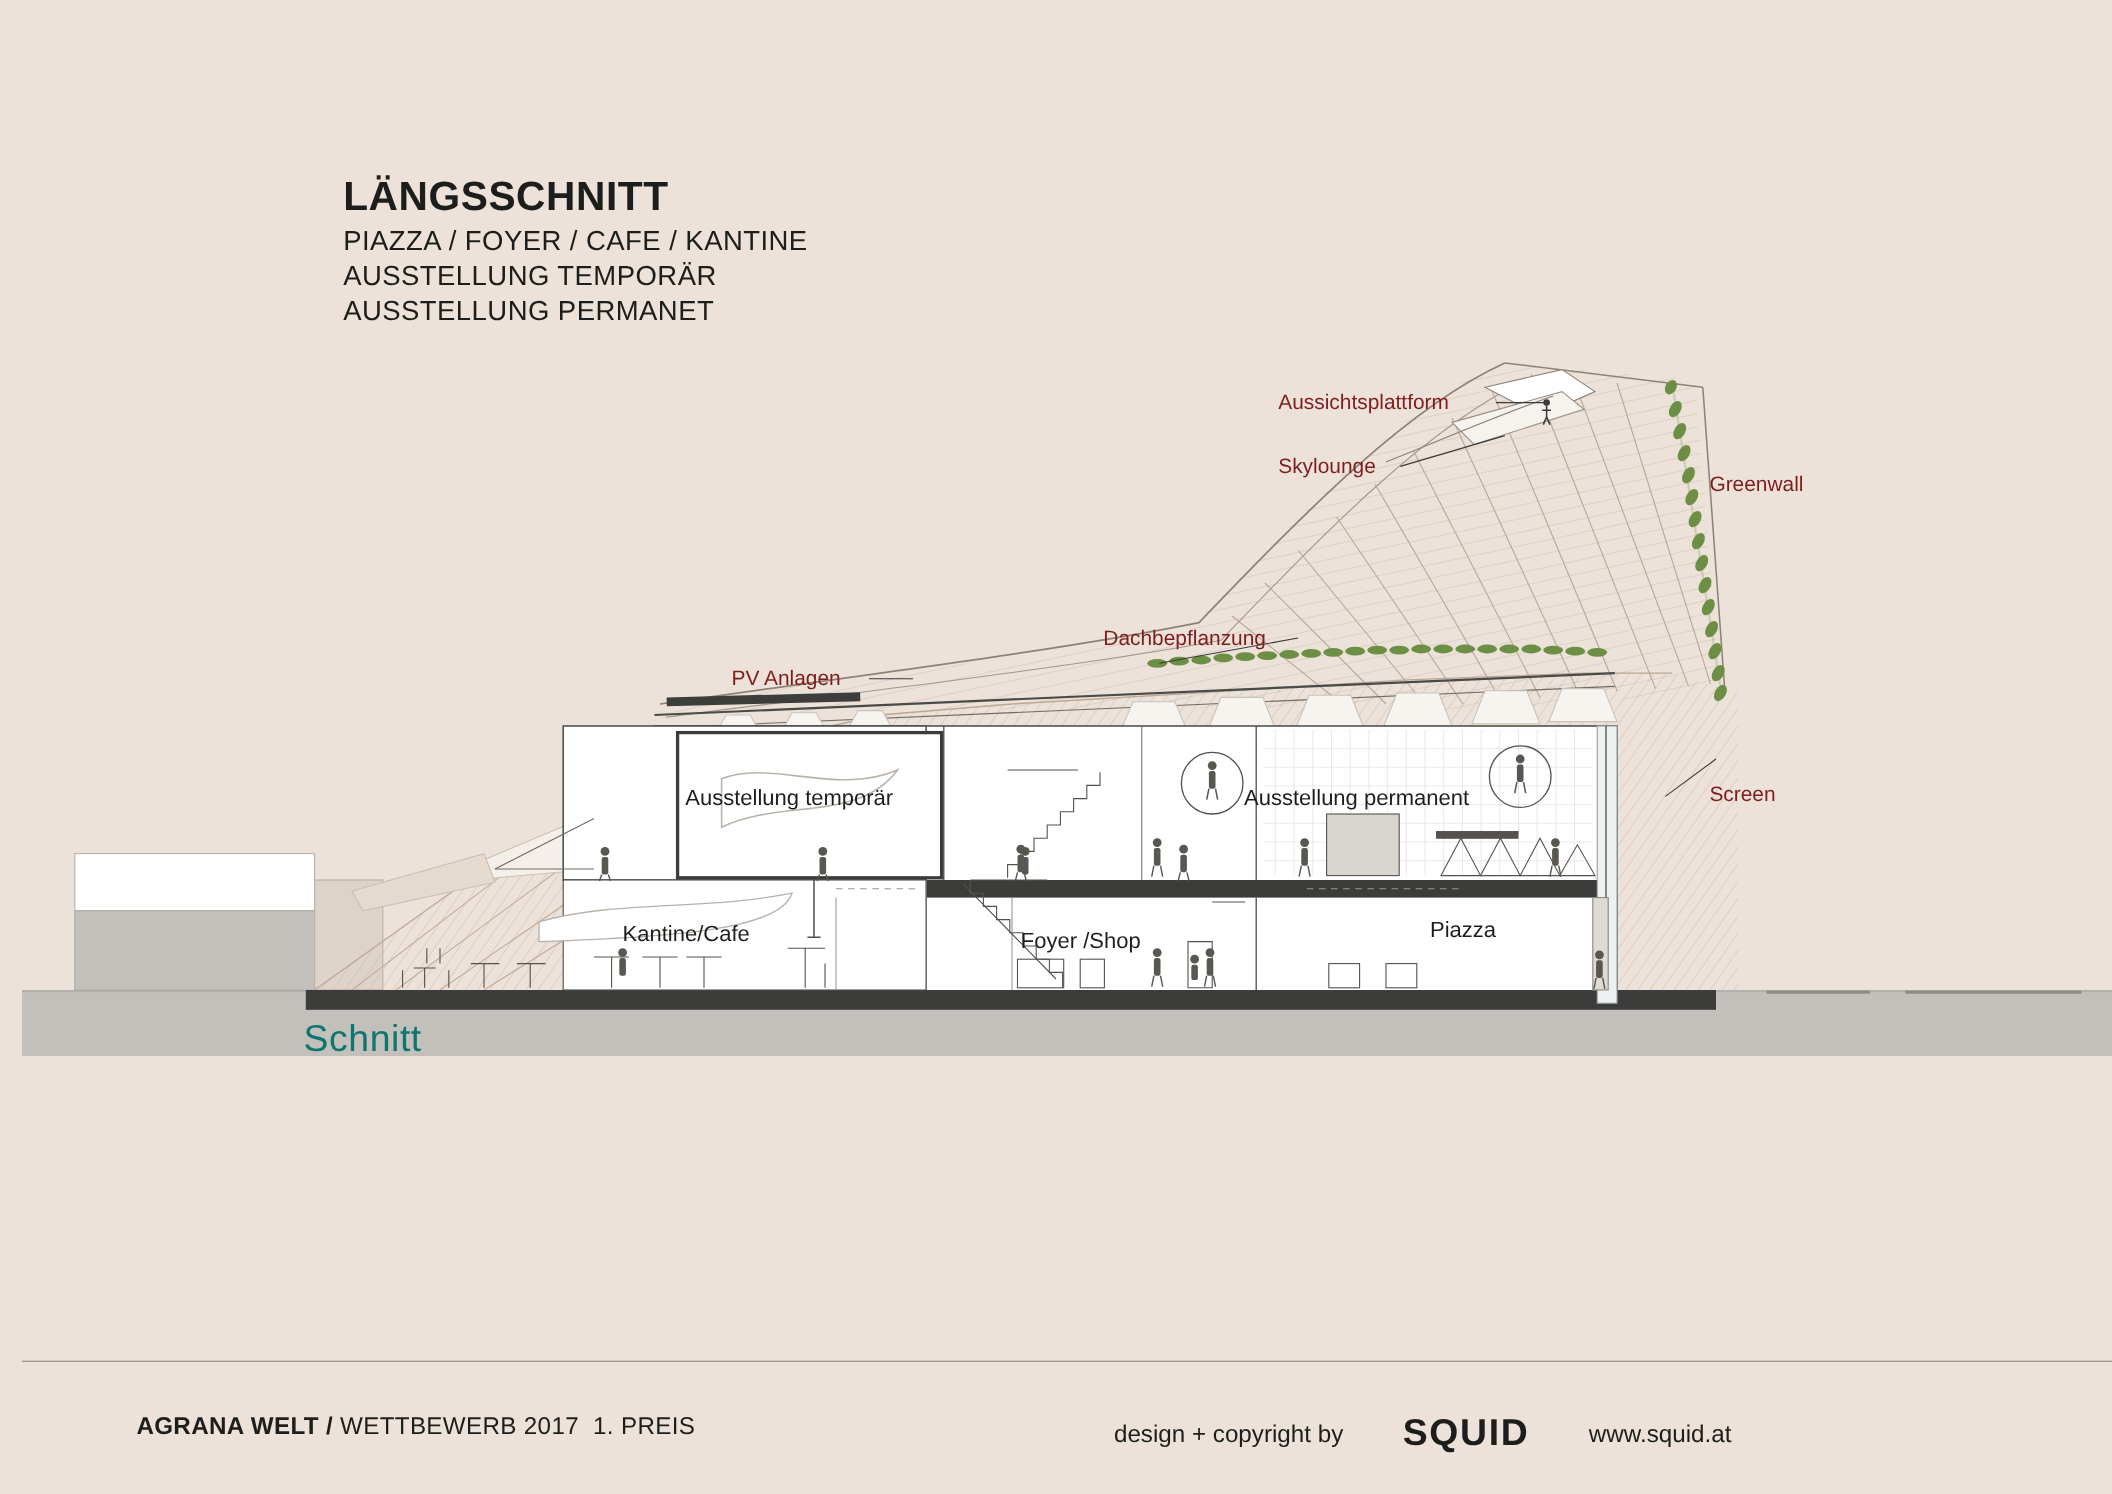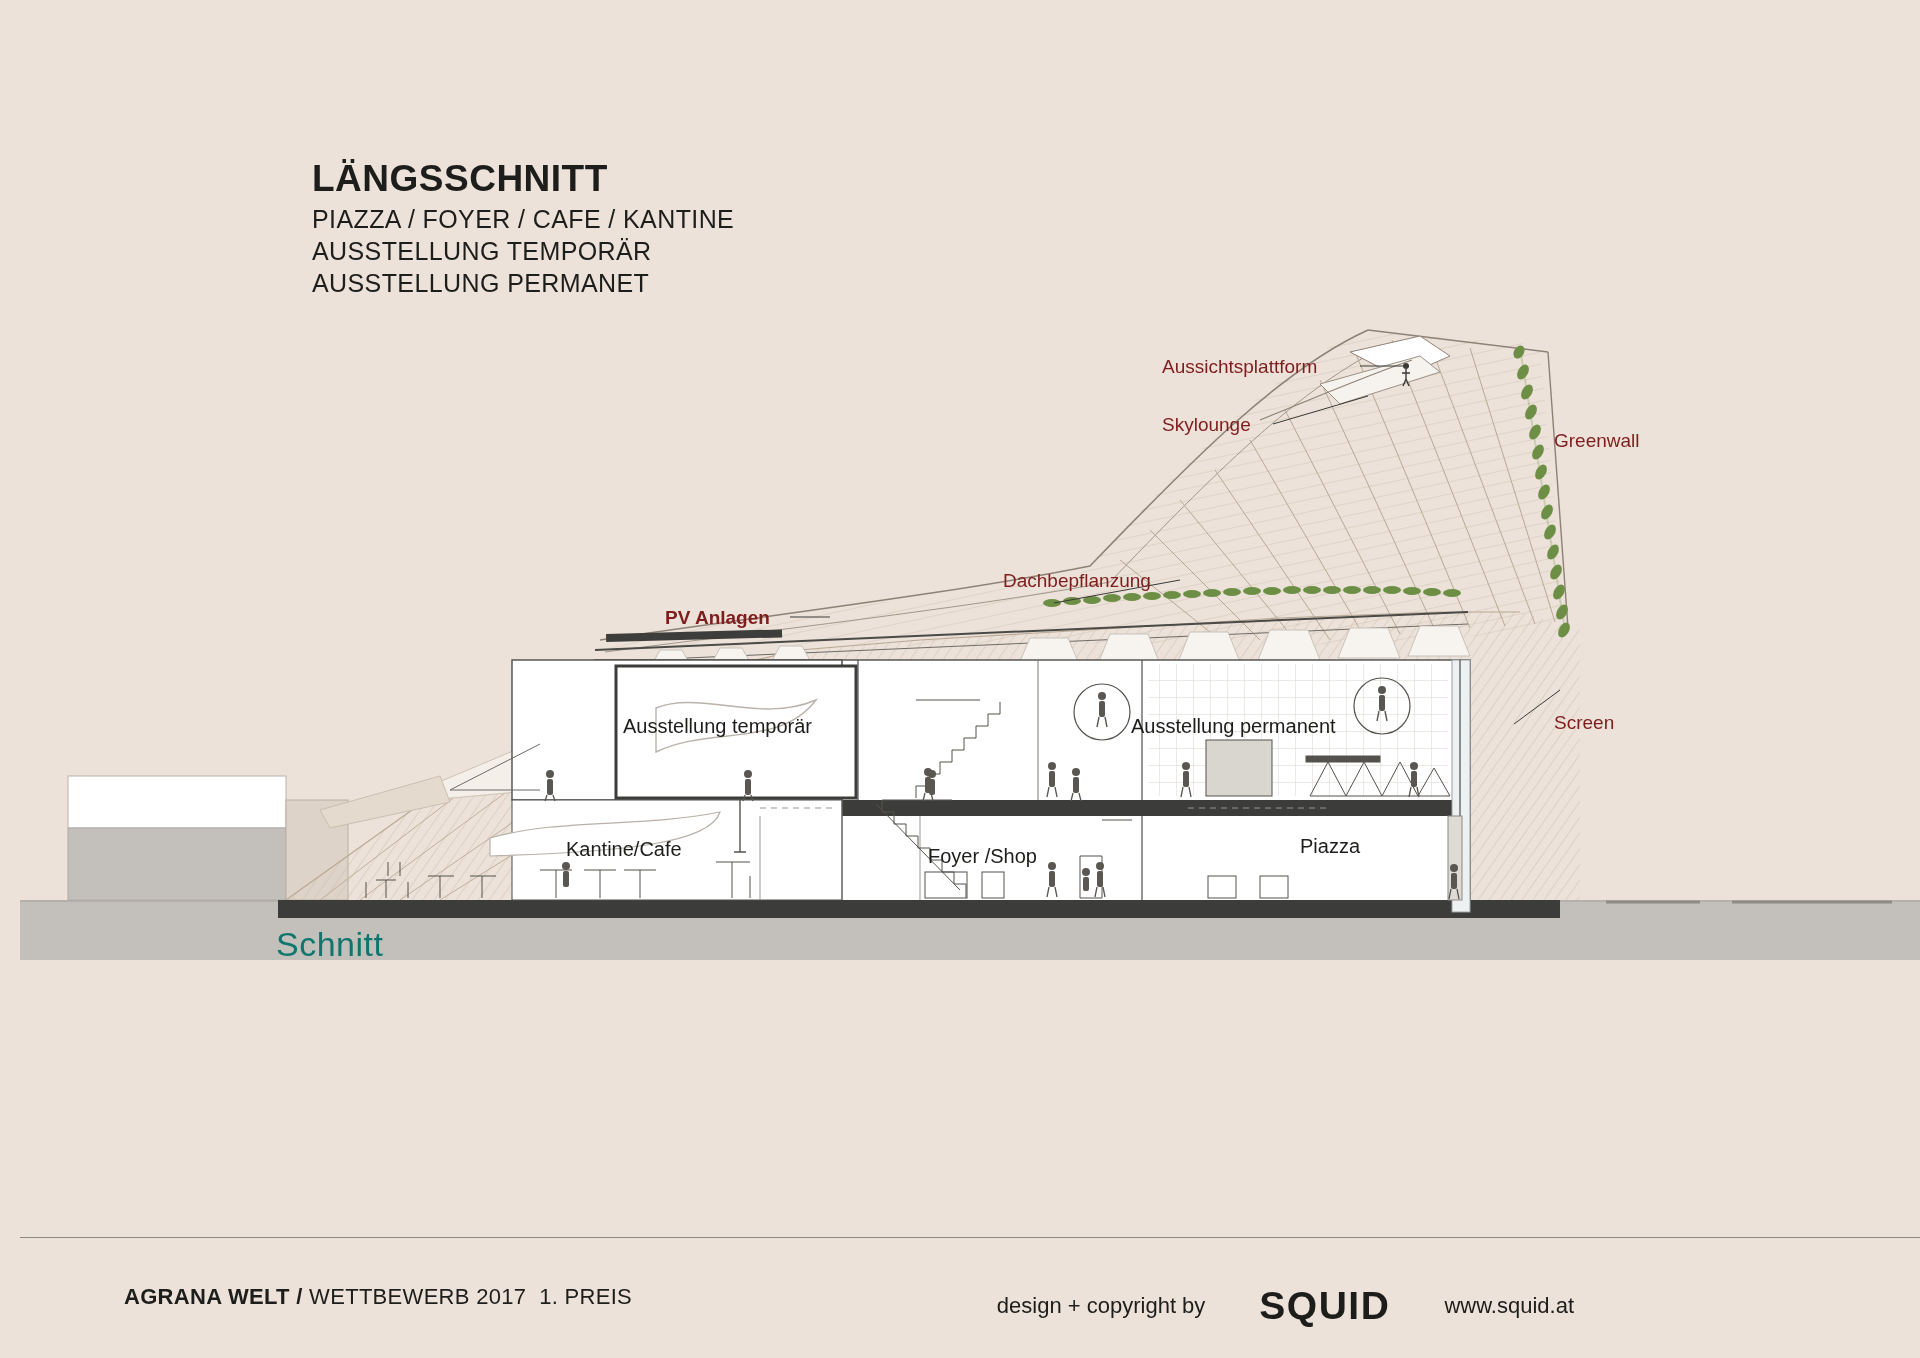--- a/index.html
+++ b/index.html
@@ -31,21 +31,21 @@
 
   
   .footer-rule{position:absolute;left:0;top:1237px;width:1920px;height:1px;background:#8c8880;}
   .footer{
     position:absolute;left:0;top:1237px;width:1644px;height:121px;
   }
   .footer-left{position:absolute;left:104px;top:47px;font-size:22px;letter-spacing:.3px;white-space:nowrap;}
   .footer-left b{font-weight:bold;}
   .footer-left .slash{font-weight:bold;}
   .footer-right{position:absolute;right:90px;top:47px;font-size:22px;white-space:nowrap;display:flex;align-items:center;gap:54px;}
-  .squid-logo{font-size:39px;font-weight:bold;letter-spacing:1.5px;}
+  .squid-logo{font-size:34px;font-weight:bold;letter-spacing:1.5px;}
 </style>
 </head>
 <body>
 
 <div class="sheet">
 
   <div class="title-block">
     <div class="title-main">LÄNGSSCHNITT</div>
     <div class="title-sub">PIAZZA / FOYER / CAFE / KANTINE</div>
     <div class="title-sub">AUSSTELLUNG TEMPORÄR</div>
@@ -364,21 +364,21 @@
       <line x1="1160" y1="580" x2="1034" y2="603"></line>
       <line x1="770" y1="617" x2="810" y2="617"></line>
       <line x1="1494" y1="724" x2="1540" y2="690"></line>
     </g>
   </svg>
 
   <div class="ann" style="left:1142px;top:356px;">Aussichtsplattform</div>
   <div class="ann" style="left:1142px;top:414px;">Skylounge</div>
   <div class="ann" style="left:1534px;top:430px;">Greenwall</div>
   <div class="ann" style="left:983px;top:570px;">Dachbepflanzung</div>
-  <div class="ann" style="left:645px;top:607px;font-weight:bold;">PV Anlagen</div>
+  <div class="ann" style="left:645px;top:607px;">PV Anlagen</div>
   <div class="ann" style="left:1534px;top:712px;">Screen</div>
 
   <div class="room-label" style="left:603px;top:715px;">Ausstellung temporär</div>
   <div class="room-label" style="left:1111px;top:715px;">Ausstellung permanent</div>
   <div class="room-label" style="left:546px;top:838px;">Kantine/Cafe</div>
   <div class="room-label" style="left:908px;top:845px;">Foyer /Shop</div>
   <div class="room-label" style="left:1280px;top:835px;">Piazza</div>
 
   <div class="schnitt-label" style="left:256px;top:925px;">Schnitt</div>
 

